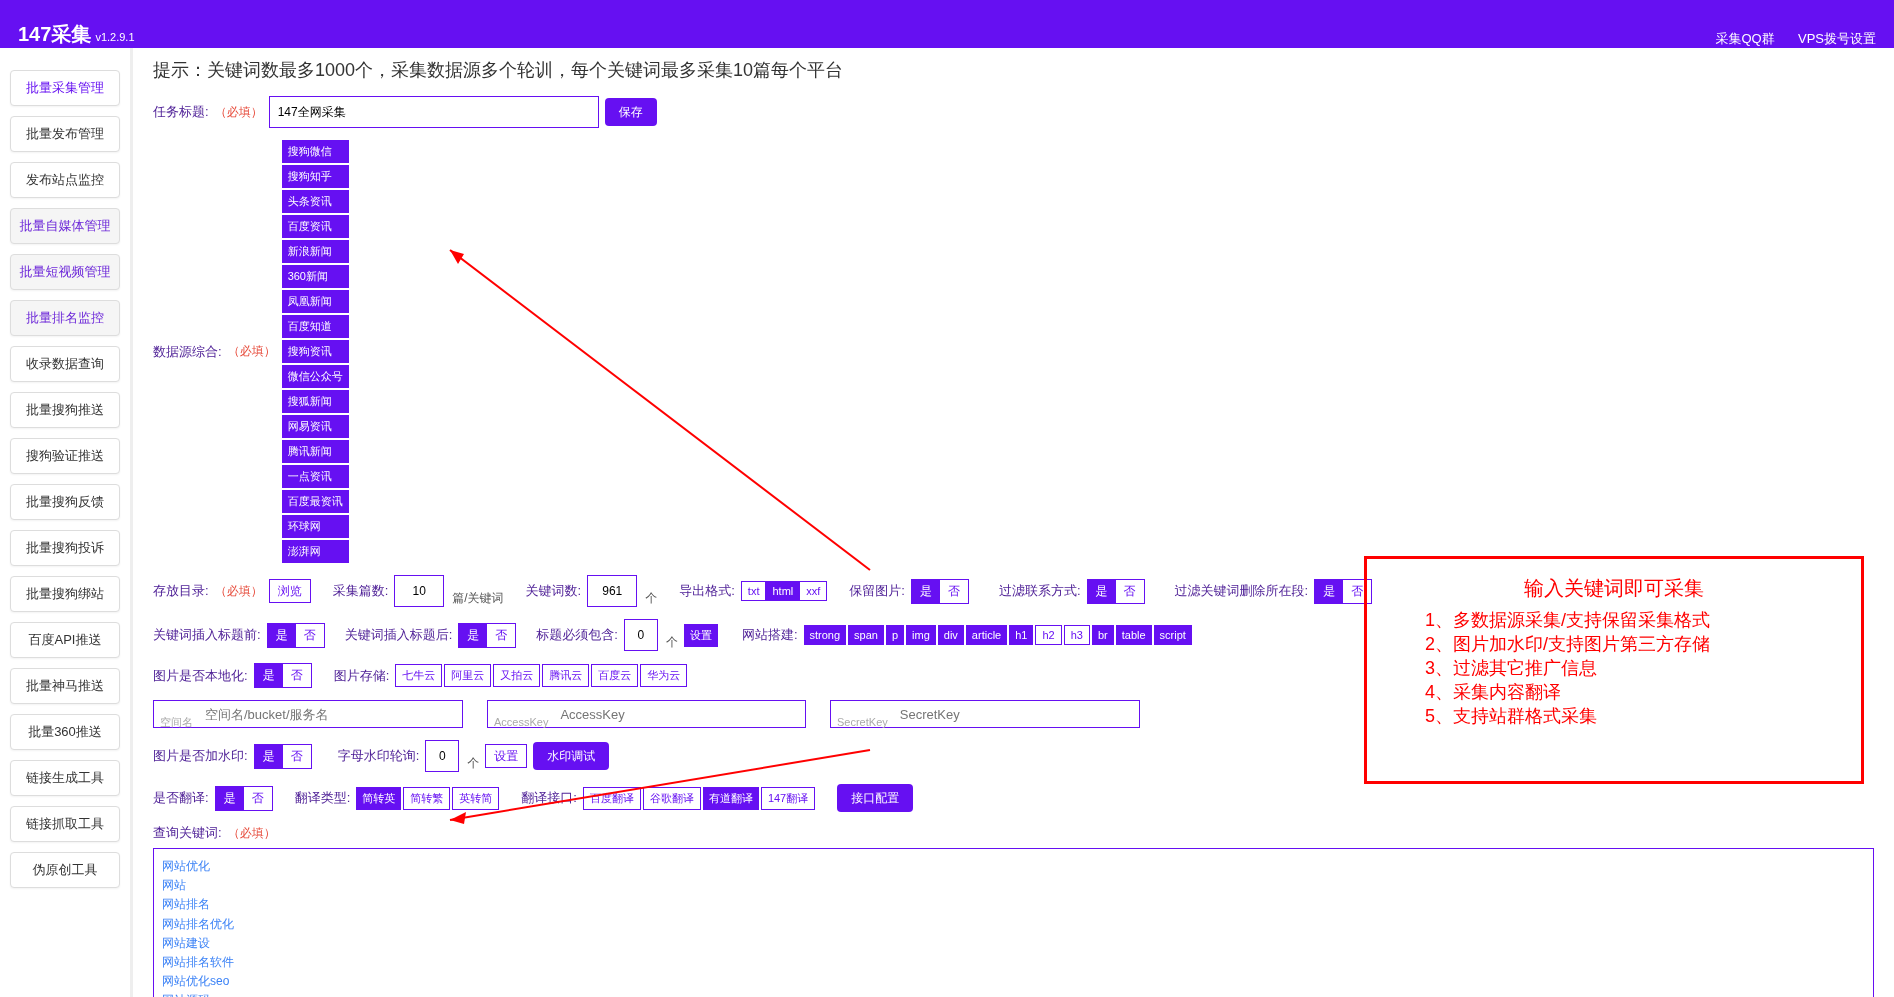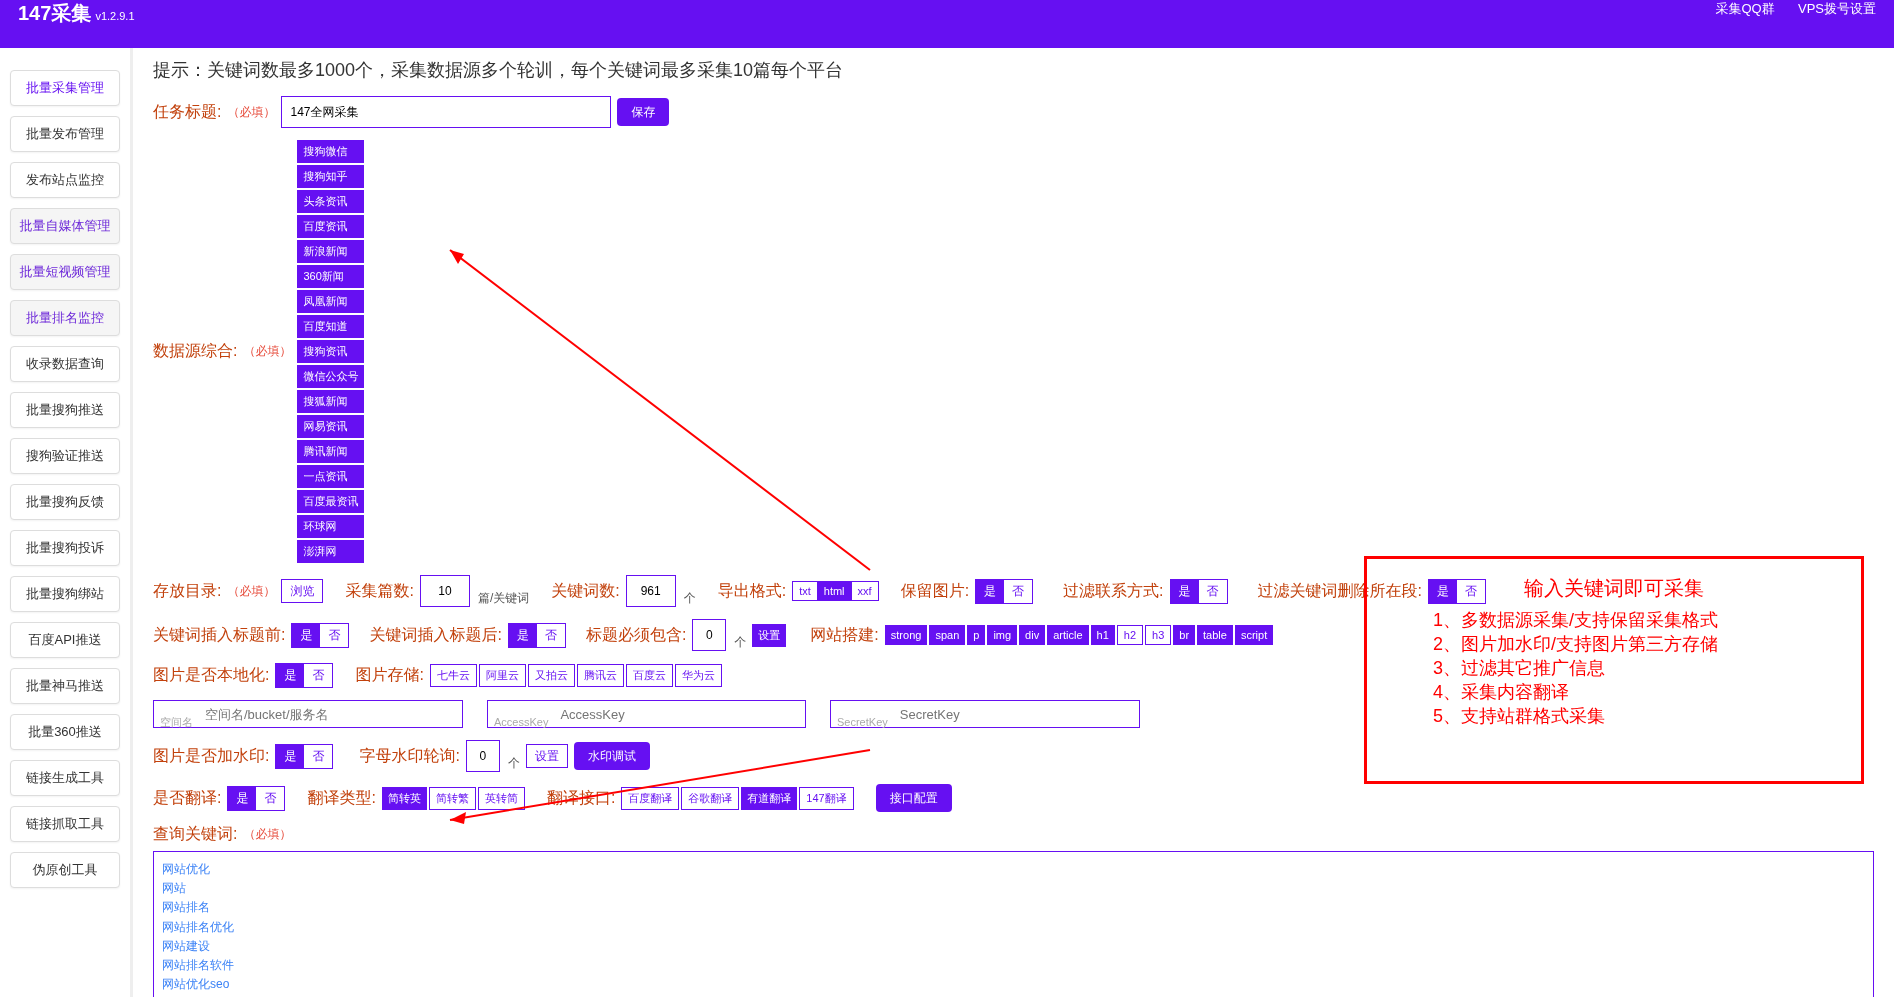--- a/index.html
+++ b/index.html
@@ -1,33 +1,33 @@
 <!DOCTYPE html>
 <html><head>
 <meta charset="utf-8">
 <style>
 * { box-sizing: border-box; margin: 0; padding: 0; font-family: "Microsoft YaHei", Arial, sans-serif; }
 body { background: #fff; font-size: 12px; color: #333; }
 
-.topbar { background: #6610f2; color: #fff; height: 48px; display: flex; align-items: flex-start; justify-content: space-between; padding: 0 18px; }
+.topbar { background: #6610f2; color: #fff; height: 48px; display: flex; align-items: flex-end; justify-content: space-between; padding: 0 18px; }
 .topbar .brand { font-size: 20px; font-weight: bold; display: flex; align-items: baseline; }
 .topbar .brand .ver { font-size: 11px; font-weight: normal; margin-left: 4px; }
 .topbar .right a { color: #fff; margin-left: 20px; font-size: 13px; text-decoration: none; }
 
 .layout { display: flex; }
 .sidebar { width: 130px; min-width: 130px; padding: 22px 10px; display: flex; flex-direction: column; gap: 10px; }
 .nav-btn { background: #fff; border: 1px solid #ddd; border-radius: 4px; padding: 8px 0; text-align: center; font-size: 13px; cursor: pointer; box-shadow: 0 1px 2px rgba(0,0,0,0.05); }
 .nav-btn.active { color: #6610f2; }
 .nav-btn.disabled { color: #6d28d9; background: #f5f5f5; }
 
 .main { flex: 1; padding: 10px 20px 20px 20px; border-left: 3px solid #eee; overflow: auto; }
 .hint { font-size: 18px; color: #333; margin-bottom: 14px; }
 
 .row { display: flex; align-items: center; flex-wrap: wrap; margin-bottom: 12px; gap: 6px; }
-.label { font-size: 16px; color: #c2410c; }
+.label { font-size: 13px; color: #4c1d95; }
 .req { color: #e74c3c; font-size: 12px; }
 
 .textbox { border: 1px solid #6610f2; height: 26px; padding: 15px 8px; font-size: 12px; background: #fff; }
 .textbox.sm { width: 50px; text-align: center; }
 .textbox.title-input { width: 330px; }
 .btn { background: #6610f2; color: #fff; border: none; height: 28px; padding: 0 14px; font-size: 12px; border-radius: 4px; cursor: pointer; }
 .btn-outline { background: #fff; color: #6610f2; border: 1px solid #6610f2; height: 24px; padding: 0 8px; font-size: 12px; cursor: pointer; }
 
 .toggle { display: inline-flex; border: 1px solid #6610f2; }
 .toggle span { padding: 3px 8px; font-size: 12px; cursor: pointer; }
@@ -38,21 +38,21 @@
 .chip-off { background: #fff; color: #6610f2; border: 1px solid #6610f2; padding: 3px 6px; font-size: 11px; cursor: pointer; }
 
 .prefixed { border: 1px solid #6610f2; height: 28px; display: flex; align-items: center; }
 .prefixed .pfx { color: #aaa; font-size: 11px; padding: 0 6px; margin-top: 16px; }
 .prefixed input { border: none; outline: none; height: 26px; font-size: 13px; flex: 1; padding: 0 6px; }
 
 .suffix { color: #555; font-size: 12px; margin-left: 2px; margin-top: 14px; }
 
 .kw-area { width: 100%; height: 220px; border: 1px solid #6610f2; padding: 8px; font-size: 12px; color: #3b82f6; resize: none; overflow-y: scroll; line-height: 1.6; }
 
-.annot { position: absolute; border: 3px solid #f00; right: 30px; top: 556px; width: 500px; height: 228px; padding: 16px 36px; pointer-events: none; }
+.annot { position: absolute; border: 3px solid #f00; right: 30px; top: 556px; width: 500px; height: 228px; padding: 16px 28px; pointer-events: none; }
 .annot .t1 { color: #f00; font-size: 20px; text-align: center; margin-bottom: 6px; }
 .annot .ln { color: #f00; font-size: 18px; text-align: left; margin-left: 30px; }
 
 
 .arrow { position: absolute; pointer-events: none; }
 #arrow1 { top: 240px; left: 430px; width: 460px; height: 340px; }
 #arrow2 { top: 740px; left: 430px; width: 460px; height: 100px; }
 svg line, svg path { stroke: #f00; stroke-width: 2; fill: none; }
 svg polygon { fill: #f00; }
 </style>

